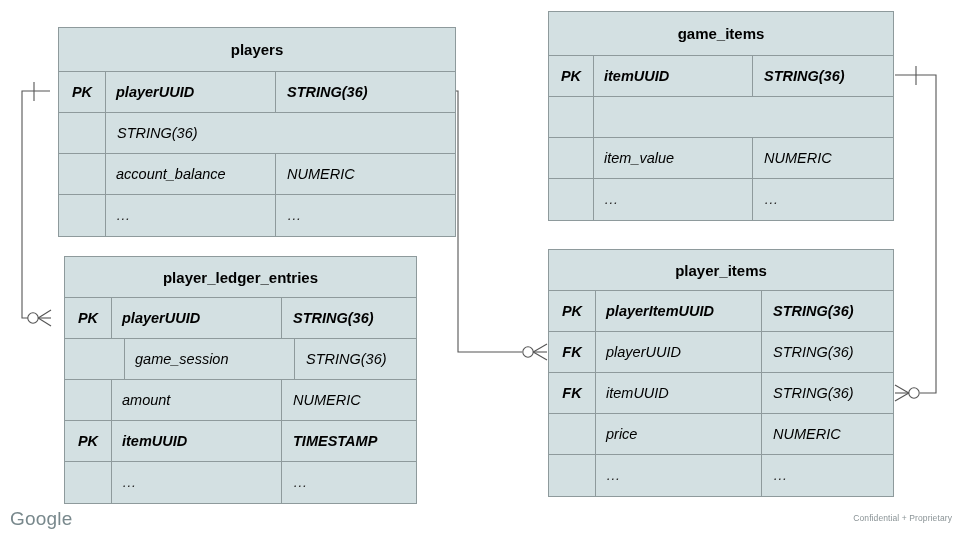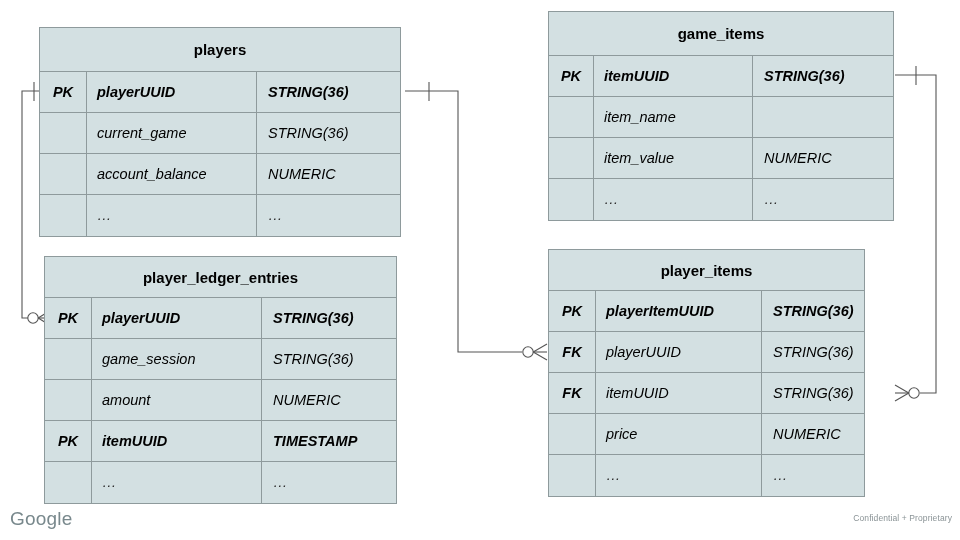--- a/index.html
+++ b/index.html
@@ -155,54 +155,53 @@
     <g>
       <polyline points="895,75 936,75 936,393 920,393"></polyline>
       <line x1="916" y1="66" x2="916" y2="85"></line>
       <circle cx="914" cy="393" r="5.2"></circle>
       <line x1="908.8" y1="393" x2="895" y2="393"></line>
       <line x1="908.8" y1="393" x2="895" y2="385"></line>
       <line x1="908.8" y1="393" x2="895" y2="401"></line>
     </g>
   </svg>
 
-  <div class="entity" style="left:39px; top:27px; width:362px;">
+  <div class="entity" style="left:58px; top:27px; width:398px;">
     <div class="ent-title" style="height:44px;">players</div>
 
     <div class="ent-row bold" style="height:41px;">
       <div class="cell c-key" style="width:47px;">PK</div>
       <div class="cell c-name" style="width:170px;">playerUUID</div>
       <div class="cell c-type" style="flex:1;">STRING(36)</div>
     </div>
     <div class="ent-row" style="height:41px;">
       <div class="cell c-key" style="width:47px;"></div>
-      <div class="cell c-name" style="width:170px;">current_game</div>
       <div class="cell c-type" style="flex:1;">STRING(36)</div>
     </div>
     <div class="ent-row" style="height:41px;">
       <div class="cell c-key" style="width:47px;"></div>
       <div class="cell c-name" style="width:170px;">account_balance</div>
       <div class="cell c-type" style="flex:1;">NUMERIC</div>
     </div>
     <div class="ent-row" style="height:41px;">
       <div class="cell c-key" style="width:47px;"></div>
       <div class="cell c-name ellipsis" style="width:170px;">…</div>
       <div class="cell c-type ellipsis" style="flex:1;">…</div>
     </div>
   </div>
 
-  <div class="entity" style="left:44px; top:256px; width:353px;">
+  <div class="entity" style="left:64px; top:256px; width:353px;">
     <div class="ent-title" style="height:41px;">player_ledger_entries</div>
 
     <div class="ent-row bold" style="height:41px;">
       <div class="cell c-key" style="width:47px;">PK</div>
       <div class="cell c-name" style="width:170px;">playerUUID</div>
       <div class="cell c-type" style="flex:1;">STRING(36)</div>
     </div>
-    <div class="ent-row" style="height:41px;">
+    <div class="ent-row" style="height:41px;padding-left:13px;">
       <div class="cell c-key" style="width:47px;"></div>
       <div class="cell c-name" style="width:170px;">game_session</div>
       <div class="cell c-type" style="flex:1;">STRING(36)</div>
     </div>
     <div class="ent-row" style="height:41px;justify-content:space-between;">
       <div class="cell c-key" style="width:47px;"></div>
       <div class="cell c-name" style="width:170px;">amount</div>
       <div class="cell c-type" style="flex:1;">NUMERIC</div>
     </div>
     <div class="ent-row bold" style="height:41px;">
@@ -220,35 +219,34 @@
   <div class="entity" style="left:548px; top:11px; width:346px;">
     <div class="ent-title" style="height:44px;">game_items</div>
 
     <div class="ent-row bold" style="height:41px;">
       <div class="cell c-key" style="width:45px;">PK</div>
       <div class="cell c-name" style="width:159px;">itemUUID</div>
       <div class="cell c-type" style="flex:1;">STRING(36)</div>
     </div>
     <div class="ent-row" style="height:41px;">
       <div class="cell c-key" style="width:45px;"></div>
-      <div class="cell c-name" style="width:159px;">item_name</div>
     </div>
     <div class="ent-row" style="height:41px;">
       <div class="cell c-key" style="width:45px;"></div>
       <div class="cell c-name" style="width:159px;">item_value</div>
       <div class="cell c-type" style="flex:1;">NUMERIC</div>
     </div>
     <div class="ent-row" style="height:41px;">
       <div class="cell c-key" style="width:45px;"></div>
       <div class="cell c-name ellipsis" style="width:159px;">…</div>
       <div class="cell c-type ellipsis" style="flex:1;">…</div>
     </div>
   </div>
 
-  <div class="entity" style="left:548px; top:249px; width:317px;">
+  <div class="entity" style="left:548px; top:249px; width:346px;">
     <div class="ent-title" style="height:41px;">player_items</div>
 
     <div class="ent-row bold" style="height:41px;">
       <div class="cell c-key" style="width:47px;">PK</div>
       <div class="cell c-name" style="width:166px;">playerItemUUID</div>
       <div class="cell c-type" style="flex:1;">STRING(36)</div>
     </div>
     <div class="ent-row" style="height:41px;">
       <div class="cell c-key" style="width:47px;">FK</div>
       <div class="cell c-name" style="width:166px;">playerUUID</div>

